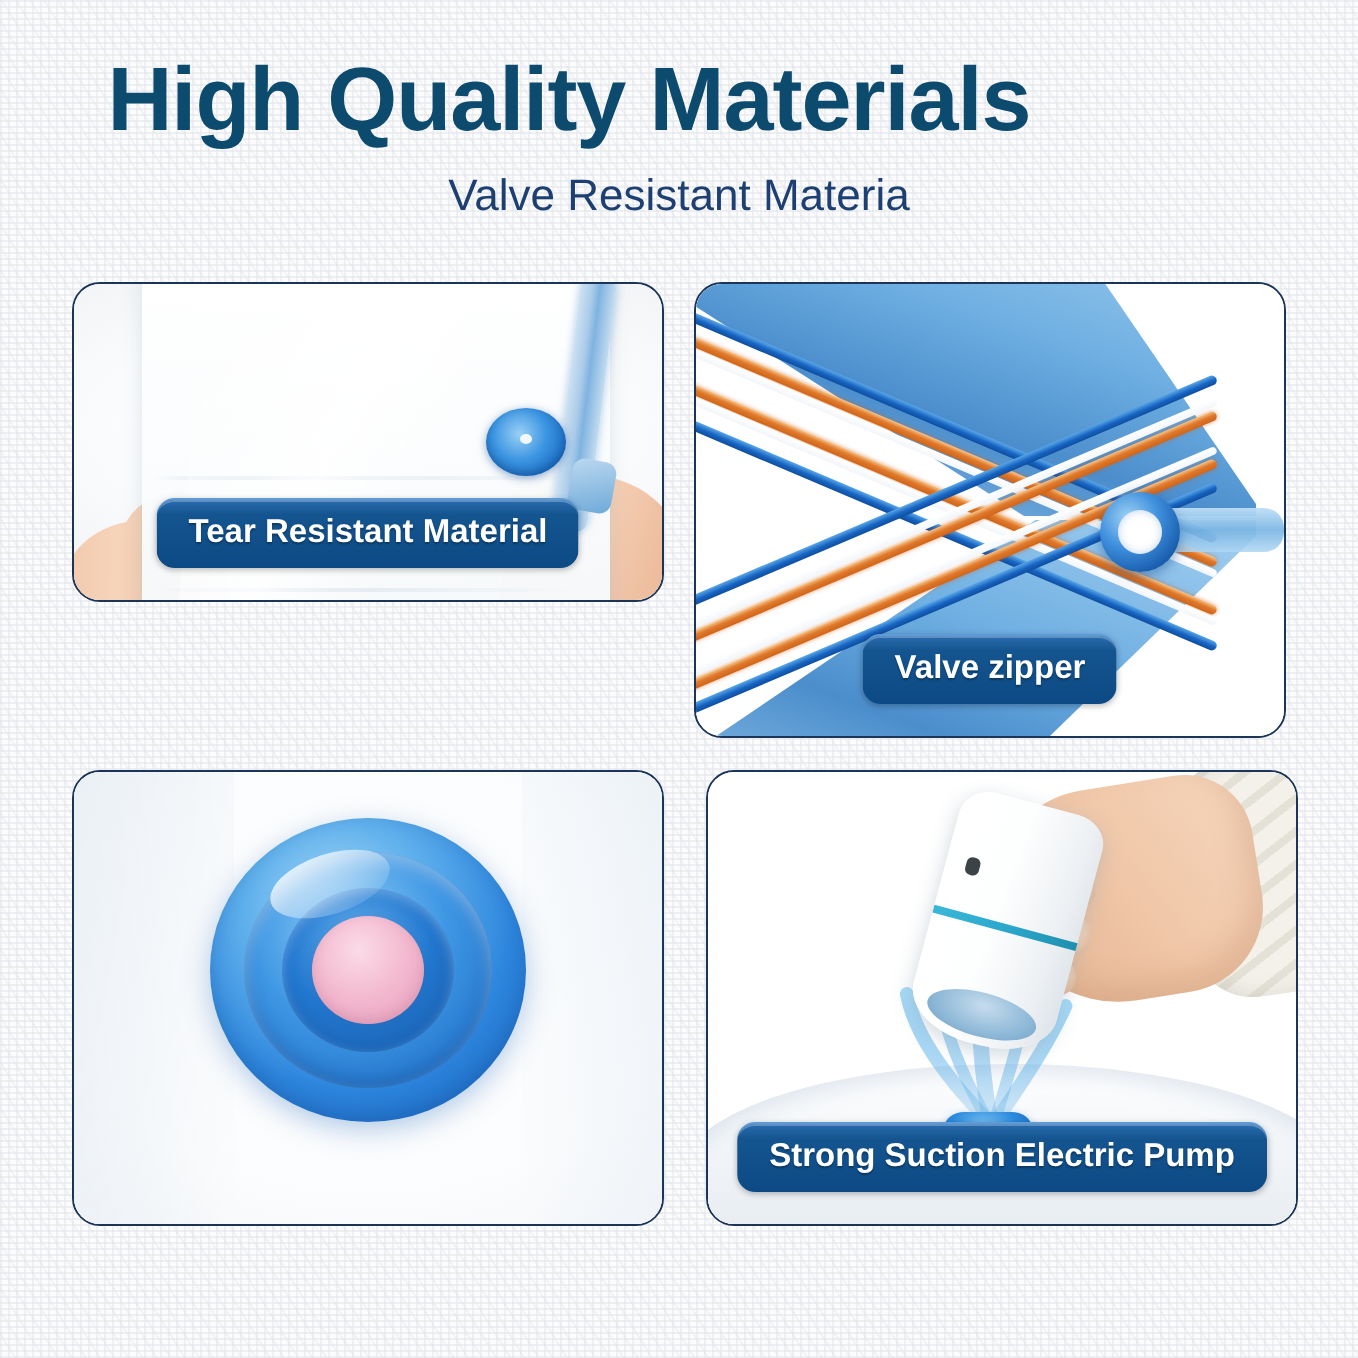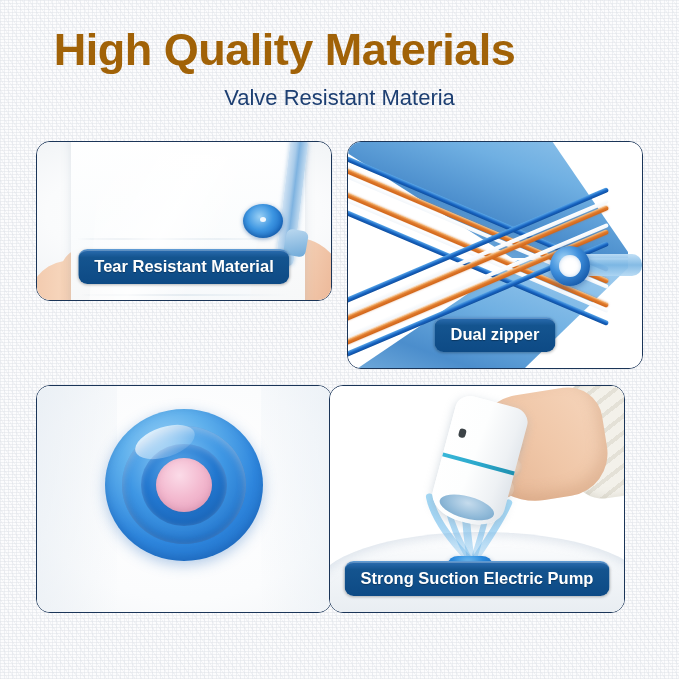--- a/index.html
+++ b/index.html
@@ -24,21 +24,21 @@
       repeating-linear-gradient(90deg, rgba(222,226,232,.45) 0px, rgba(222,226,232,.45) 1px, rgba(255,255,255,0) 1px, rgba(255,255,255,0) 4px),
       repeating-linear-gradient(58deg, rgba(216,221,229,.30) 0px, rgba(216,221,229,.30) 1px, rgba(255,255,255,0) 1px, rgba(255,255,255,0) 6px);
     z-index: 0;
   }
   #root { position: absolute; inset: 0; z-index: 1; }
 
   
   .header { position: absolute; left: 0; top: 0; width: 679px; text-align: center; }
   .title {
     position: absolute; left: 0; top: 24px; width: 569px;
-    font-size: 45px; font-weight: bold; color: #a16207;
+    font-size: 45px; font-weight: bold; color: #0c4a6e;
     letter-spacing: -0.5px; line-height: 52px;
     white-space: nowrap;
   }
   .subtitle {
     position: absolute; left: 0; top: 84px; width: 679px;
     font-size: 22px; font-weight: normal; color: #1d3f72;
     line-height: 28px;
   }
 
   
@@ -46,21 +46,21 @@
     position: absolute;
     border: 1.5px solid #1b3558;
     border-radius: 14px;
     background: #ffffff;
     overflow: hidden;
     box-sizing: border-box;
   }
   #panel-1 { left: 36px;  top: 141px; width: 296px; height: 160px; }
   #panel-2 { left: 347px; top: 141px; width: 296px; height: 228px; }
   #panel-3 { left: 36px;  top: 385px; width: 296px; height: 228px; }
-  #panel-4 { left: 329px; top: 385px; width: 296px; height: 228px; }
+  #panel-4 { left: 353px; top: 385px; width: 296px; height: 228px; }
 
   .panel-art { position: absolute; inset: 0; overflow: hidden; }
 
   
   .caption {
     position: absolute;
     bottom: 16px;
     left: 50%;
     transform: translateX(-50%);
     background: linear-gradient(180deg, #2a6cb0 0%, #14548f 22%, #0d4a85 100%);
@@ -335,21 +335,21 @@
       <div class="zstripe s-bl" style="top:216px; transform: rotate(-23deg);"></div>
       <div class="zstripe s-or" style="top:204px; transform: rotate(-23deg);"></div>
       <div class="zstripe s-wh" style="top:198px; transform: rotate(-23deg);"></div>
       <div class="zstripe s-or" style="top:180px; transform: rotate(-23deg);"></div>
       <div class="zstripe s-wh" style="top:174px; transform: rotate(-23deg);"></div>
       <div class="zstripe s-bl" style="top:162px; transform: rotate(-23deg);"></div>
 
       <div class="ztail"></div>
       <div class="zslider"></div>
     </div>
-    <div class="caption">Dual zipper</div>
+    <div class="caption">Valve zipper</div>
   </div>
 
   <div class="panel" id="panel-3">
     <div class="panel-art">
       <div class="p3-bg"></div>
       <div class="p3-film-l"></div>
       <div class="p3-film-r"></div>
       <div class="v-ring v-r1"></div>
       <div class="v-ring v-r2"></div>
       <div class="v-ring v-r3"></div>

